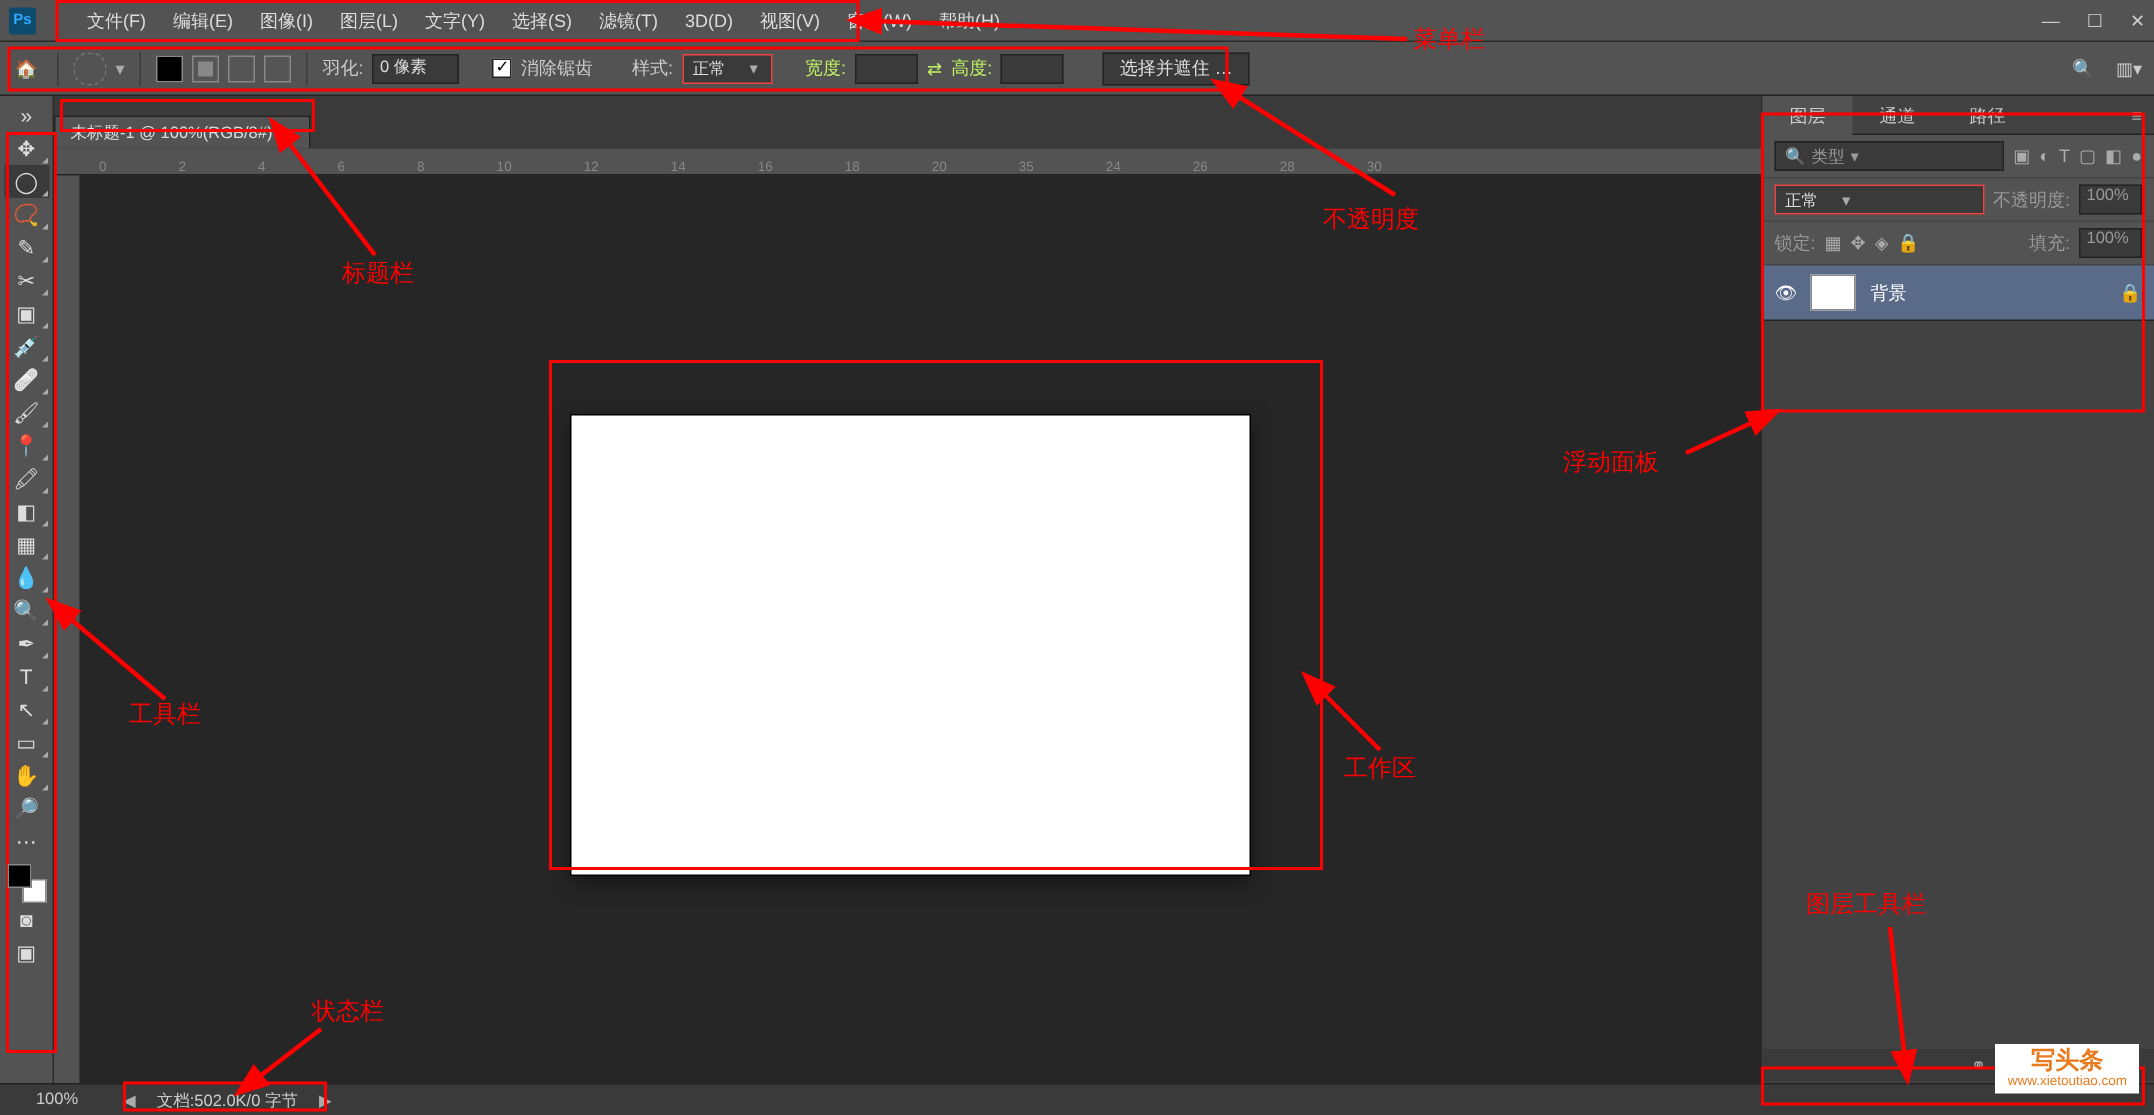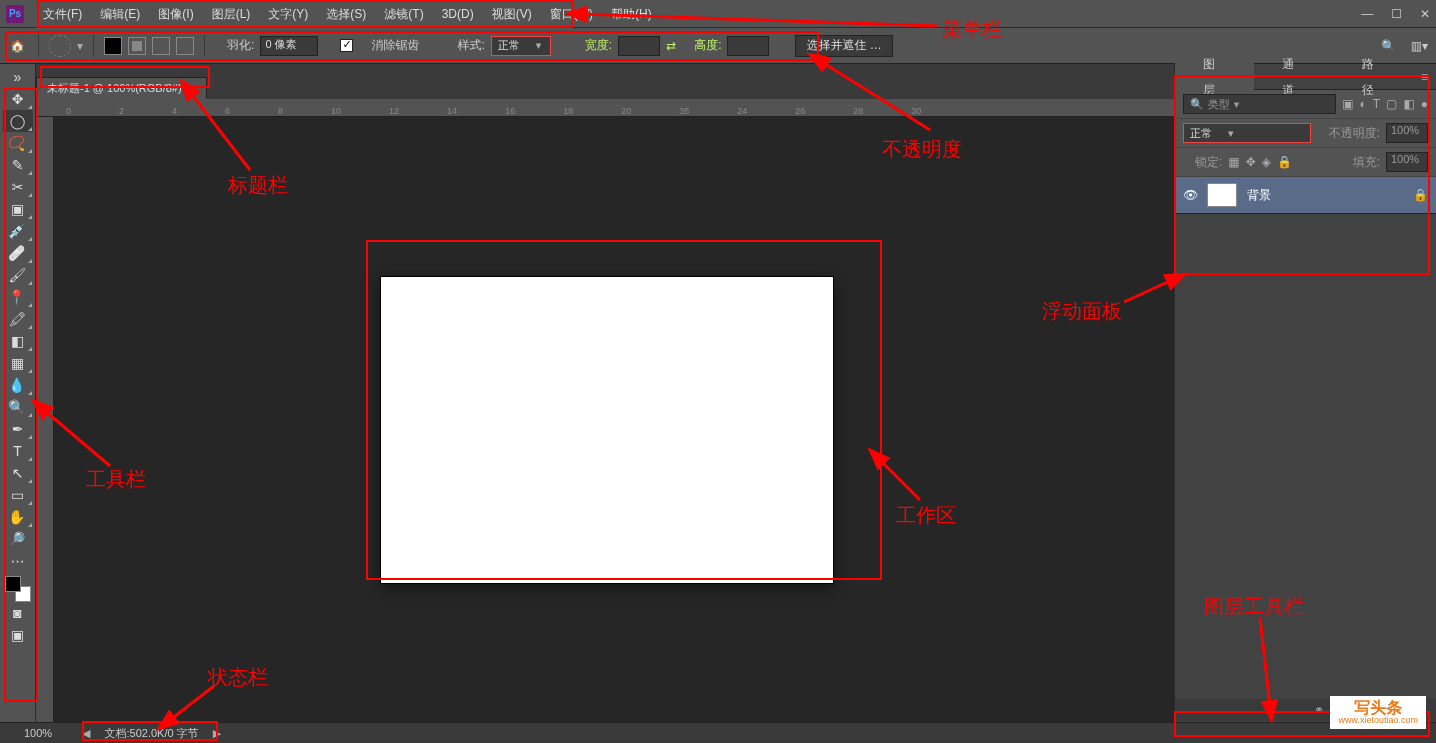--- a/index.html
+++ b/index.html
@@ -1,30 +1,30 @@
 <!DOCTYPE html>
 <html><head>
 <meta charset="utf-8">
 <style>
   * { box-sizing: border-box; margin: 0; padding: 0; font-family: "Microsoft YaHei", sans-serif; user-select: none; }
   body { background:#535353; color:#ccc; width:1436px; height:743px; overflow:hidden; position:relative; font-size:12px; }
 
   
   .menubar { height:28px; background:#535353; display:flex; align-items:center; padding:0 6px; border-bottom:1px solid #2a2a2a; }
-  .menubar .ps-logo { width:18px; height:18px; background:#701a75; color:#31a8ff; display:flex; align-items:center; justify-content:center; font-size:10px; font-weight:bold; border-radius:2px; margin-right:10px; }
+  .menubar .ps-logo { width:18px; height:18px; background:#0c4a6e; color:#31a8ff; display:flex; align-items:center; justify-content:center; font-size:10px; font-weight:bold; border-radius:2px; margin-right:25px; }
   .menubar .mitem { padding:0 9px; color:#ddd; font-size:12px; line-height:28px; }
   .menubar .winctrl { margin-left:auto; display:flex; gap:18px; color:#ccc; }
   .menubar .winctrl span{ cursor:default; }
 
   
   .optionsbar { height:36px; background:#535353; display:flex; align-items:center; padding:0 8px; border-bottom:1px solid #222; gap:6px; }
   .home-ico { width:20px; height:20px; display:flex; align-items:center; justify-content:center; }
   .sep { width:1px; height:22px; background:#3a3a3a; margin:0 4px;}
   .tool-ico { width:22px; height:22px; border:1px solid #777; display:flex; align-items:center; justify-content:center; font-size:12px; }
-  .olabel { color:#ccc; font-size:12px;margin-left:12px; }
+  .olabel { color:#ccc; font-size:12px; }
   .otext { background:#3a3a3a; color:#ddd; border:1px solid #222; height:20px; padding:0 4px; font-size:11px; }
   .ocheck { width:13px;height:13px;background:#fff;border:1px solid #222; position:relative;}
   .ocheck::after{content:"✓";color:#000;font-size:11px;position:absolute;top:-2px;left:1px;}
   .oselect { background:#3a3a3a;border:1px solid #ef4444;color:#ddd;height:20px;padding:0 4px 0 6px; display:flex; align-items:center; gap:16px; font-size:11px;}
   .oselect::after{content:"▾"; color:#aaa;}
   .odis { color:#bef264; }
   .obtn { background:#3a3a3a; border:1px solid #222; color:#ddd; height:22px; padding:0 10px; display:flex; align-items:center; font-size:12px;}
   .swatch { width:18px;height:18px;border:1px solid #888;background:#000;}
   .right-icons { margin-left:auto; display:flex; gap:14px; color:#ccc; align-items:center;}
 
@@ -43,40 +43,40 @@
   .tab { background:#535353; border:1px solid #222; border-bottom:none; padding:3px 10px; color:#ddd; font-size:11px; display:flex; gap:8px; align-items:center;}
   .tab .close{color:#aaa;}
   .ruler-h { height:18px; background:#535353; border-bottom:1px solid #222; display:flex; align-items:flex-end; color:#888; font-size:9px; padding-left:30px; gap:48px; overflow:hidden;}
   .canvas-wrap { flex:1; position:relative; background:#262626; }
   .ruler-v { position:absolute; top:0; bottom:0; left:0; width:18px; background:#535353; border-right:1px solid #222;}
   .artboard { position:absolute; top:160px; left:345px; width:452px; height:306px; background:#ffffff; box-shadow:0 0 0 1px #000, 0 4px 14px rgba(0,0,0,.6); }
 
   
   .rightpanel { width:262px; background:#535353; border-left:1px solid #2a2a2a; display:flex; flex-direction:column; }
   .rtabs { height:26px; display:flex; align-items:center; background:#424242; border-bottom:1px solid #222;}
-  .rtab { padding:0 28px; line-height:26px; color:#ccc; font-size:12px;}
+  .rtab { padding:0 18px; line-height:26px; color:#ccc; font-size:12px;}
   .rtab.active{ background:#535353; }
   .rtab-menu{ margin-left:auto; padding:0 8px; color:#aaa;}
   .panelrow { display:flex; align-items:center; padding:4px 8px; gap:6px; border-bottom:1px solid #444;}
   .psearch { flex:1; background:#3a3a3a;border:1px solid #222;color:#999;height:20px;padding:0 6px;font-size:11px; display:flex; align-items:center; gap:4px;}
   .picon { color:#aaa; font-size:12px;}
   .layer-row { display:flex; align-items:center; padding:6px 8px; gap:10px; background:#5a6b8a; color:#fff; border-bottom:1px solid #222;}
   .layer-row .eye{width:14px;}
   .layer-thumb{ width:30px;height:24px;background:#fff;border:1px solid #888;}
   .layer-lock{ margin-left:auto; }
   .panel-fill { flex:1; background:#424242; }
 
   
   .statusbar { position:absolute; bottom:0; left:0; right:0; height:21px; background:#3a3a3a; border-top:1px solid #222; display:flex; align-items:center; color:#ccc; font-size:11px; padding:0 8px; gap:14px;}
   .statusbar .zoom{ width:60px; text-align:center;}
   .statusbar .caret{ color:#aaa; }
 
   
   .redbox { position:absolute; border:2px solid #ff0000; pointer-events:none; }
-  .redtext { position:absolute; color:#ff0000; font-size:20px; font-weight:500; pointer-events:none; white-space:nowrap;}
+  .redtext { position:absolute; color:#ff0000; font-size:16px; font-weight:500; pointer-events:none; white-space:nowrap;}
   .watermark { position:absolute; right:10px; bottom:14px; background:#fff; color:#e97b1e; padding:4px 8px; font-size:16px; font-weight:bold; display:flex; flex-direction:column; align-items:center; line-height:1; }
   .watermark small{ color:#e97b1e; font-size:9px; font-weight:normal;}
 
   svg.arrow{ position:absolute; pointer-events:none; overflow:visible; }
 </style>
 </head>
 <body>
 
 <div class="menubar">
   <div class="ps-logo">Ps</div>

